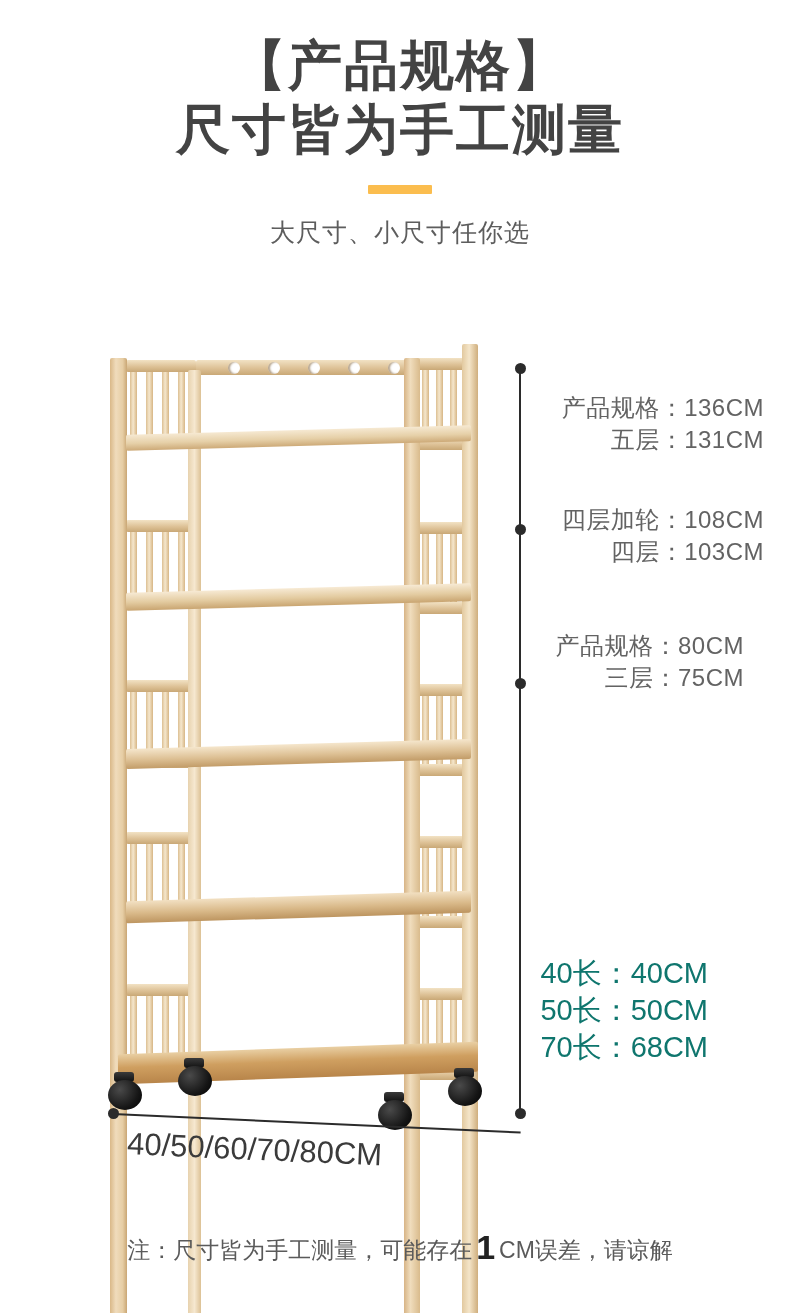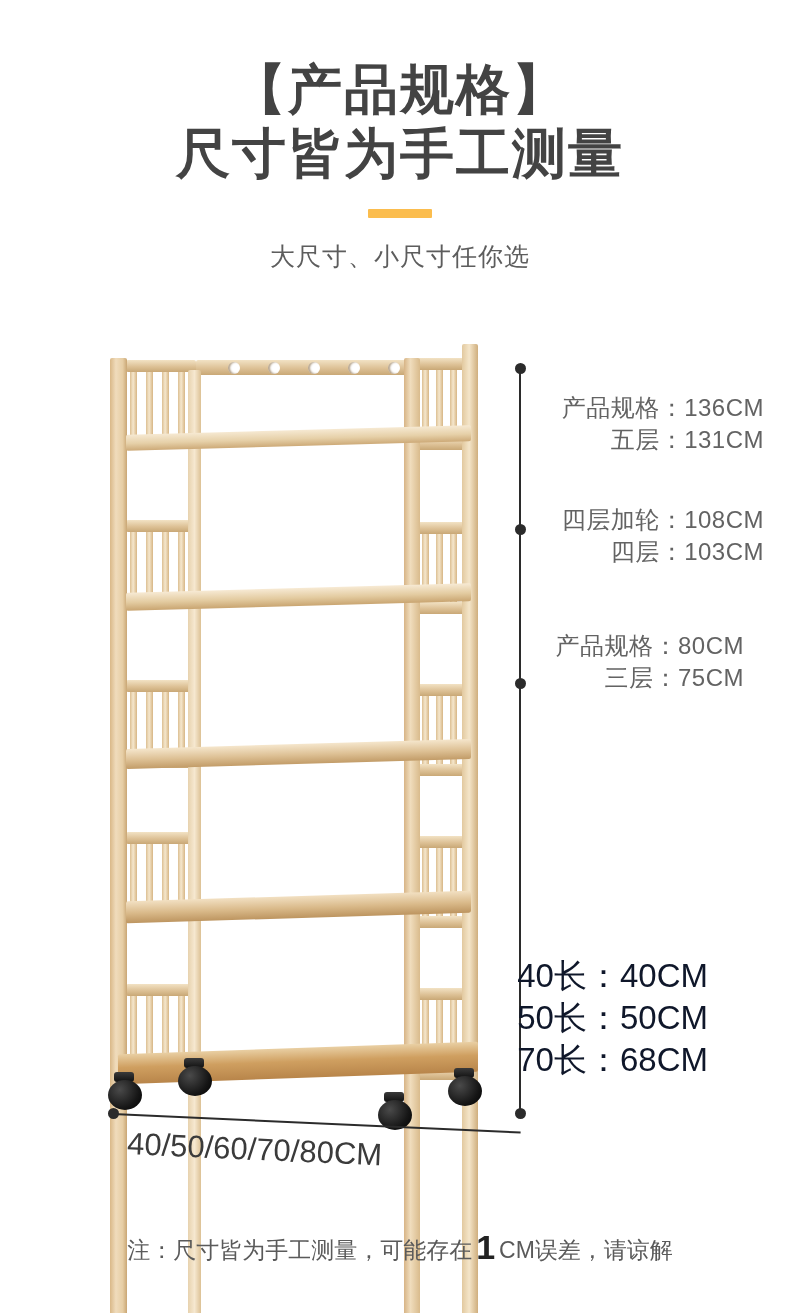--- a/index.html
+++ b/index.html
@@ -9,21 +9,21 @@
     background:#ffffff;
     font-family:"Liberation Sans","DejaVu Sans",sans-serif;
     overflow:hidden;position:relative;
   }
   .page{position:relative;width:800px;height:1313px;}
 
   
   .header{position:absolute;left:0;top:0;width:800px;text-align:center;}
   .title-main{
     font-size:54px;font-weight:bold;color:#434343;
-    letter-spacing:2px;line-height:1.08;margin-top:60px;
+    letter-spacing:2px;line-height:1.08;margin-top:36px;
   }
   .title-sub{
     font-size:54px;font-weight:bold;color:#434343;
     letter-spacing:2px;line-height:1.08;margin-top:6px;
   }
   .divider{
     width:64px;height:9px;background:#fbbd4e;
     margin:26px auto 0 auto;border-radius:1px;
   }
   .tagline{
@@ -96,21 +96,21 @@
 
   
   .spec-block{position:absolute;text-align:right;color:#636363;
     font-size:24px;line-height:1.34;white-space:nowrap;letter-spacing:.5px;}
   .spec-5{right:36px;top:392px;}
   .spec-4{right:36px;top:504px;}
   .spec-3{right:56px;top:630px;}
 
   .width-block{
     position:absolute;right:92px;top:955px;text-align:left;
-    color:#0f172a;font-size:33px;line-height:1.28;white-space:nowrap;
+    color:#0f766e;font-size:29px;line-height:1.28;white-space:nowrap;
   }
   .width-row{display:block;}
 
   .width-label{
     position:absolute;left:128px;top:1126px;
     font-size:31px;color:#3b3b3b;
     transform:rotate(2.6deg);transform-origin:left top;white-space:nowrap;
   }
 
   

